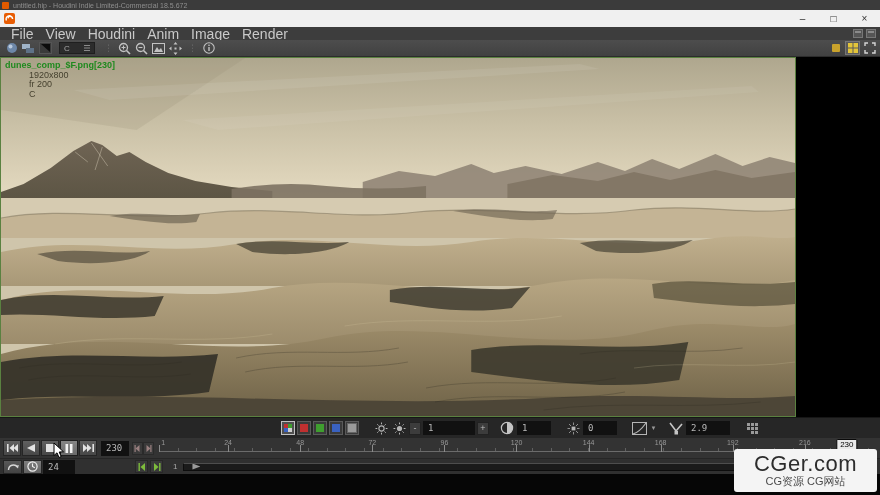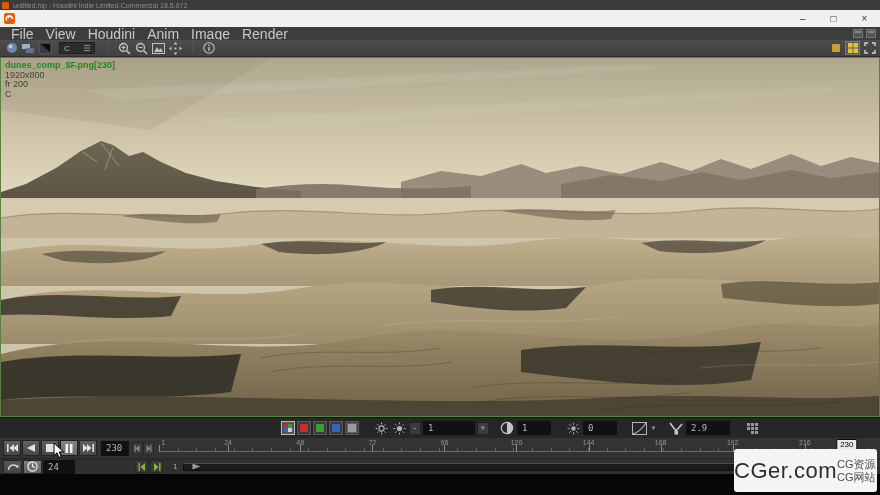--- a/index.html
+++ b/index.html
@@ -36,26 +36,26 @@
   .toolbar { position:absolute; top:40px; left:0; width:880px; height:17px;
     background:linear-gradient(#4d4d4d,#414141); border-bottom:1px solid #2c2c2c;
     display:flex; align-items:center; padding:0 4px; gap:2px; }
   .tb-btn { width:15px; height:14px; display:flex; align-items:center; justify-content:center; flex:none; }
   .c-combo { width:36px; height:12px; background:#2c2c2c; border:1px solid #1f1f1f; color:#a8a8a8;
     font-size:8px; display:flex; align-items:center; padding:0 4px; justify-content:space-between; margin:0 4px; }
   .tb-grip { color:#6c6c6c; font-size:9px; letter-spacing:-1px; margin:0 3px; }
   .toolbar-right { position:absolute; right:3px; top:1px; display:flex; gap:2px; }
 
   
-  .viewport { position:absolute; top:57px; left:0; width:880px; height:360px;
+  .viewport { position:absolute; top:57px; left:0; width:796px; height:360px;
     border:1px solid #5a8140; background:#cfc5ab; }
   .viewport svg.scene { position:absolute; left:0; top:0; width:100%; height:100%; }
   .overlay { position:absolute; top:3px; left:4px; font-size:9px; line-height:9.5px; z-index:3; }
   .overlay .fname { color:#1f8a1f; font-weight:bold; }
-  .overlay .meta { color:#46412f; }
+  .overlay .meta { color:#46412f;margin-left:24px; }
 
   
   .ctrlbar { position:absolute; top:417px; left:0; width:880px; height:21px;
     background:#262626; border-top:1px solid #161616; display:flex; align-items:center;
     padding-left:281px; gap:2px; }
   .chan { width:14px; height:14px; border:1px solid #5a5a5a; background:#3a3a3a;
     display:flex; align-items:center; justify-content:center; flex:none; }
   .chan.sel { border-color:#c0c0c0; background:#505050; }
   .sw { width:8px; height:8px; }
   .sw-rgba { display:grid; grid-template-columns:4px 4px; grid-template-rows:4px 4px; }
@@ -100,21 +100,21 @@
     background:#3a3a3a; border:1px solid #282828; margin-right:2px; flex:none; }
   .range-label { color:#a8a8a8; font-size:8px; margin:0 6px 0 8px; }
   .range-slider { flex:1; position:relative; height:8px; background:#1b1b1b;
     border:1px solid #0d0d0d; border-top-color:#4e4e4e; margin-right:4px; }
   .range-handle { position:absolute; left:8px; top:0; width:8px; height:6px; background:#9a9a9a;
     clip-path:polygon(0 0, 100% 50%, 0 100%); }
 
   
   .bottom-strip { position:absolute; top:474px; left:0; width:880px; height:21px; background:#060606; }
   .watermark { position:absolute; right:3px; bottom:3px; width:143px; height:43px;
-    background:#f4f4f4; border-radius:3px; display:flex; flex-direction:row;
+    background:#f4f4f4; border-radius:3px; display:flex; flex-direction:column;
     align-items:center; justify-content:center; z-index:10; }
   .wm1 { font-size:22px; color:#2d2d2d; letter-spacing:0.5px; line-height:22px; font-family:"Liberation Sans",sans-serif; }
   .wm2 { font-size:11px; color:#4a4a4a; line-height:13px; }
 
   .cursor { position:absolute; left:53px; top:442px; z-index:20; pointer-events:none; }
 </style>
 </head>
 <body>
 
 <div id="app">

